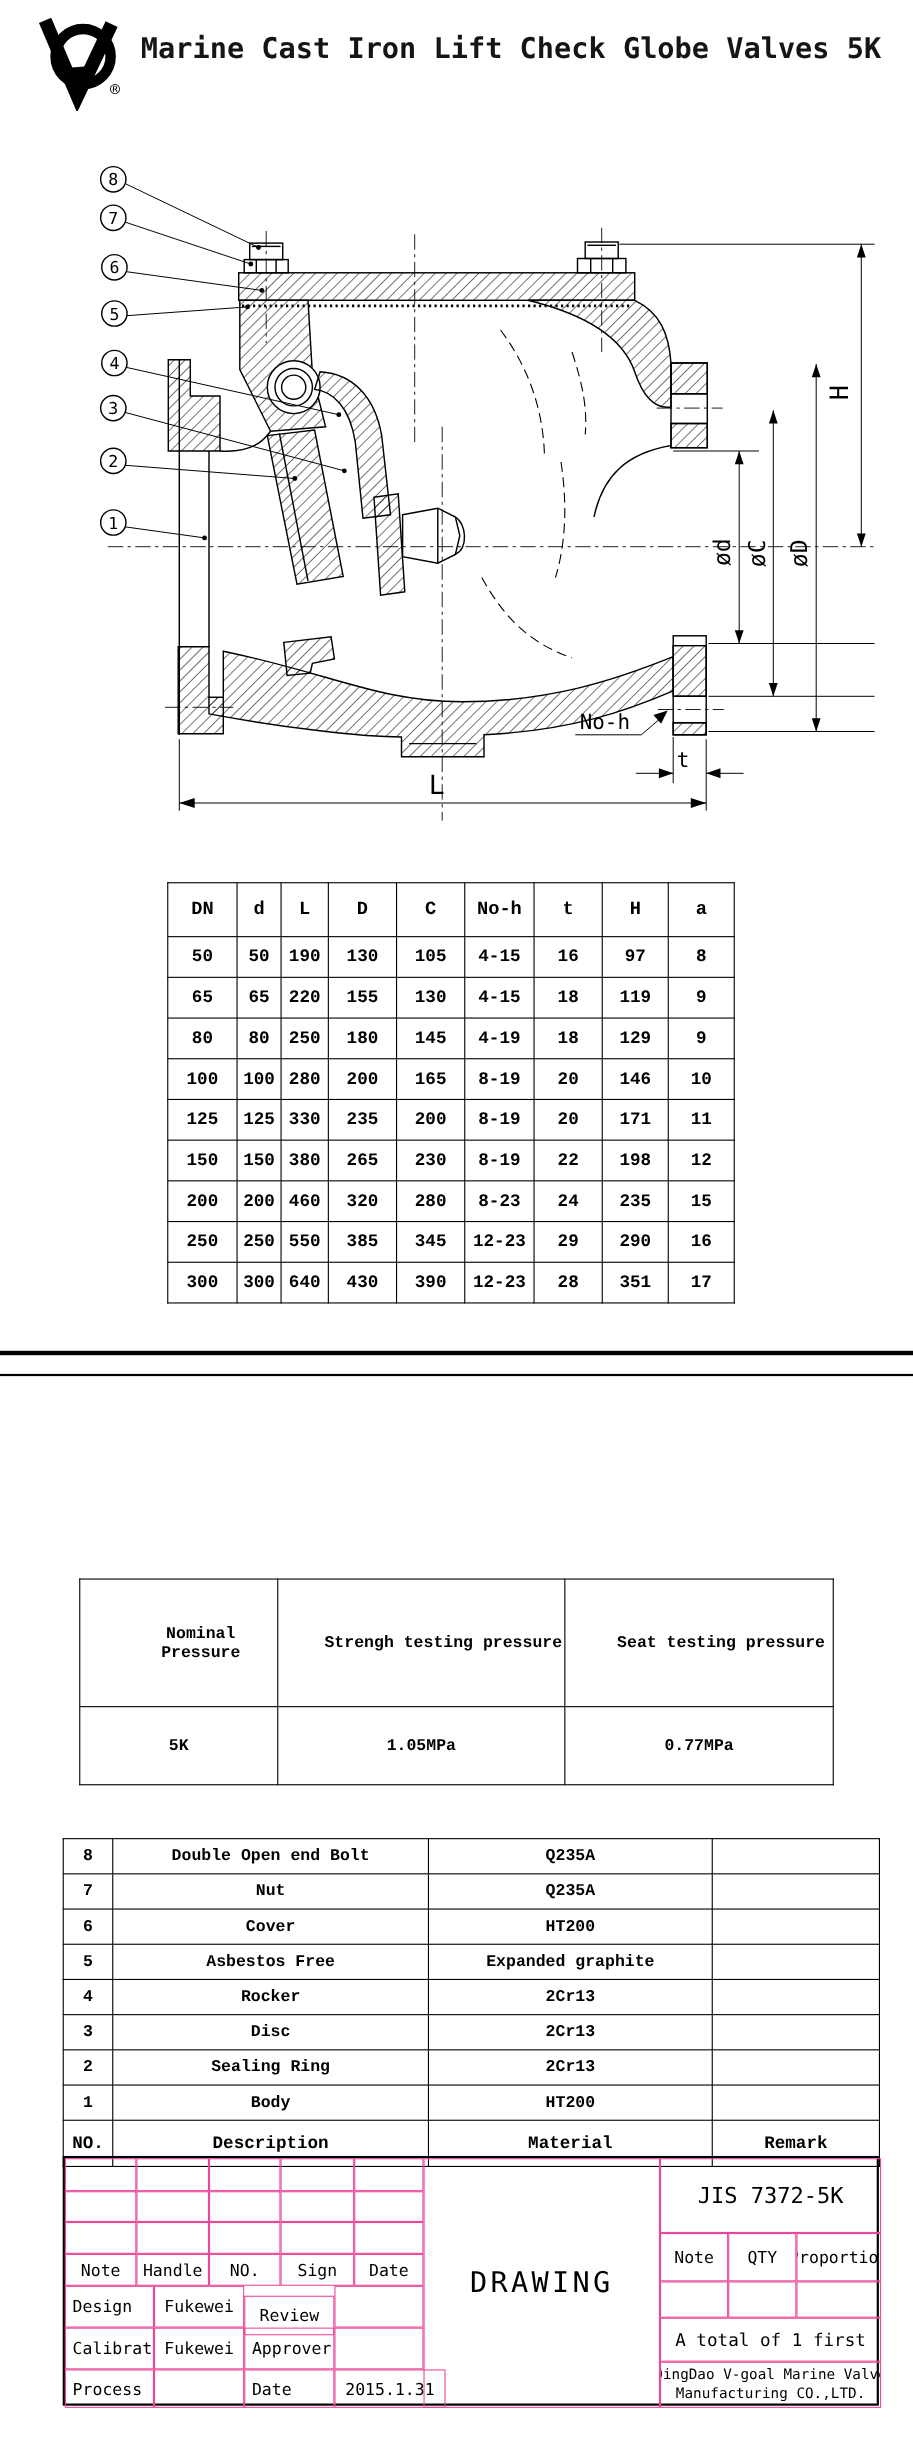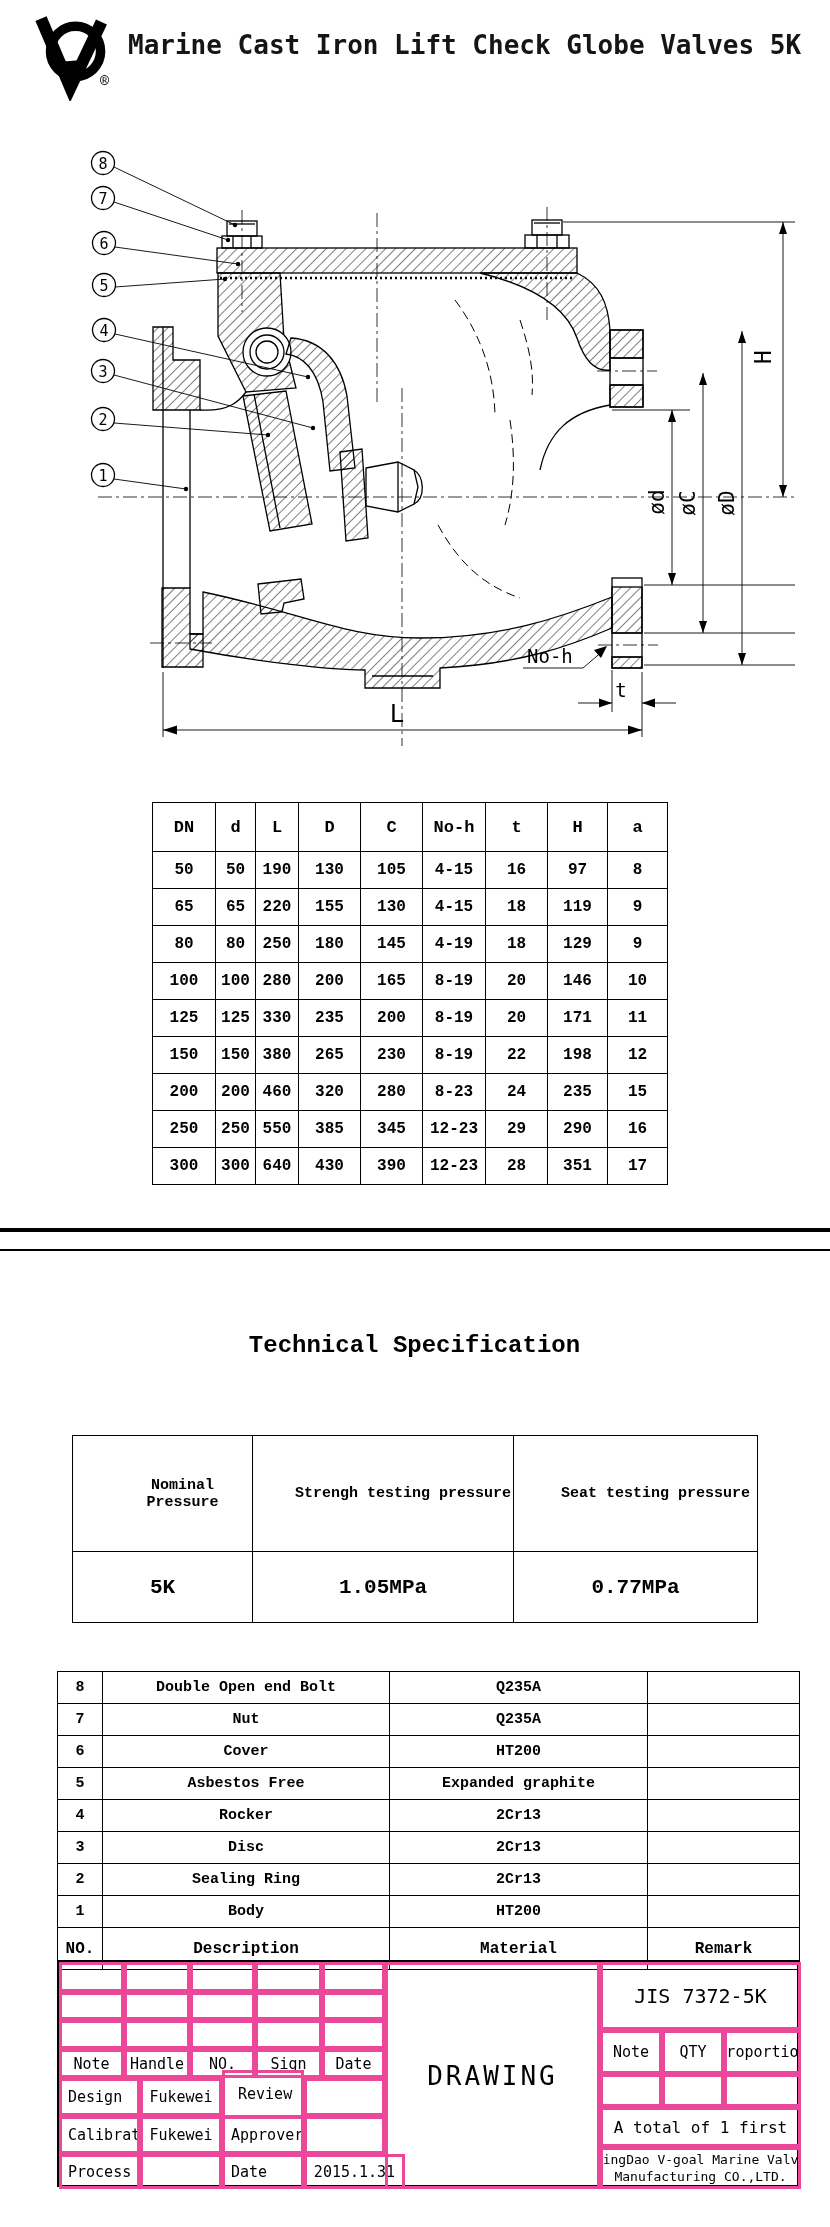--- a/index.html
+++ b/index.html
@@ -25,30 +25,30 @@
   .dimtable td{height:36px;font-size:16px;}
   .dimtable th,.dimtable td{font-family:"Liberation Mono",monospace;font-weight:bold;}
 
   .rule-thick{position:absolute;left:0;top:1228px;width:830px;height:4px;background:#000;}
   .rule-thin{position:absolute;left:0;top:1249px;width:830px;height:2px;background:#000;}
 
   .spec-heading{position:absolute;left:72px;top:1332px;width:685px;text-align:center;
                 font-size:24px;font-family:"Liberation Mono",monospace;font-weight:bold;}
   .spectable{position:absolute;left:72px;top:1435px;width:685px;}
   .spectable .hd td{height:115px;font-size:15px;padding-left:40px;}
-  .spectable .vl td{height:70px;font-size:21px;}
+  .spectable .vl td{height:70px;font-size:15px;}
   .spectable td{font-family:"Liberation Mono",monospace;font-weight:bold;}
 
   .partstable{position:absolute;left:57px;top:1671px;width:742px;}
   .partstable td{height:31px;font-size:15px;font-family:"Liberation Mono",monospace;font-weight:bold;}
   .partstable tfoot td{height:41px;font-size:16px;}
 
   
   .tblock{position:absolute;left:57px;top:1960px;width:742px;height:227px;border:2px solid #000;box-sizing:border-box;}
-  .cell{position:absolute;border:3px solid #ec4899;box-sizing:border-box;display:flex;
+  .cell{position:absolute;border:1px solid #ec4899;box-sizing:border-box;display:flex;
         align-items:center;justify-content:center;font-size:15px;white-space:nowrap;overflow:hidden;}
   .cell.left{justify-content:flex-start;padding-left:6px;}
   .drawing-cell{font-size:26px;letter-spacing:3px;}
   .jis{font-size:20px;}
   .company{flex-direction:column;font-size:13px;line-height:17px;}
   .total{font-size:16px;}
 </style>
 </head>
 <body>
 
@@ -359,21 +359,20 @@
           <td>28</td>
           <td>351</td>
           <td>17</td>
         </tr>
       </tbody>
   </table>
 
   <div class="rule-thick"></div>
   <div class="rule-thin"></div>
 
-  <div class="spec-heading">Technical Specification</div>
   <table class="spectable">
     <colgroup>
         <col style="width:180px">
         <col style="width:261px">
         <col style="width:244px">
       </colgroup>
     <tbody>
       <tr class="hd">
         <td>Nominal Pressure</td>
         <td>Strengh testing pressure</td>
@@ -473,21 +472,21 @@
     <div class="cell" style="left:263px;top:58px;width:63px;height:29px;"></div>
 
     <div class="cell" style="left:0;top:87px;width:65px;height:29px;">Note</div>
     <div class="cell" style="left:65px;top:87px;width:66px;height:29px;">Handle</div>
     <div class="cell" style="left:131px;top:87px;width:65px;height:29px;">NO.</div>
     <div class="cell" style="left:196px;top:87px;width:67px;height:29px;">Sign</div>
     <div class="cell" style="left:263px;top:87px;width:63px;height:29px;">Date</div>
 
     <div class="cell left" style="left:0;top:116px;width:81px;height:38px;">Design</div>
     <div class="cell" style="left:81px;top:116px;width:82px;height:38px;">Fukewei</div>
-    <div class="cell left" style="left:163px;top:108px;width:82px;height:48px;padding-left:13px;">Review</div>
+    <div class="cell left" style="left:163px;top:125px;width:82px;height:36px;padding-left:13px;">Review</div>
     <div class="cell" style="left:245px;top:116px;width:81px;height:38px;"></div>
 
     <div class="cell left" style="left:0;top:154px;width:81px;height:38px;">Calibrator</div>
     <div class="cell" style="left:81px;top:154px;width:82px;height:38px;">Fukewei</div>
     <div class="cell left" style="left:163px;top:154px;width:82px;height:38px;">Approver</div>
     <div class="cell" style="left:245px;top:154px;width:81px;height:38px;"></div>
 
     <div class="cell left" style="left:0;top:192px;width:81px;height:35px;">Process</div>
     <div class="cell" style="left:81px;top:192px;width:82px;height:35px;"></div>
     <div class="cell left" style="left:163px;top:192px;width:82px;height:35px;">Date</div>

